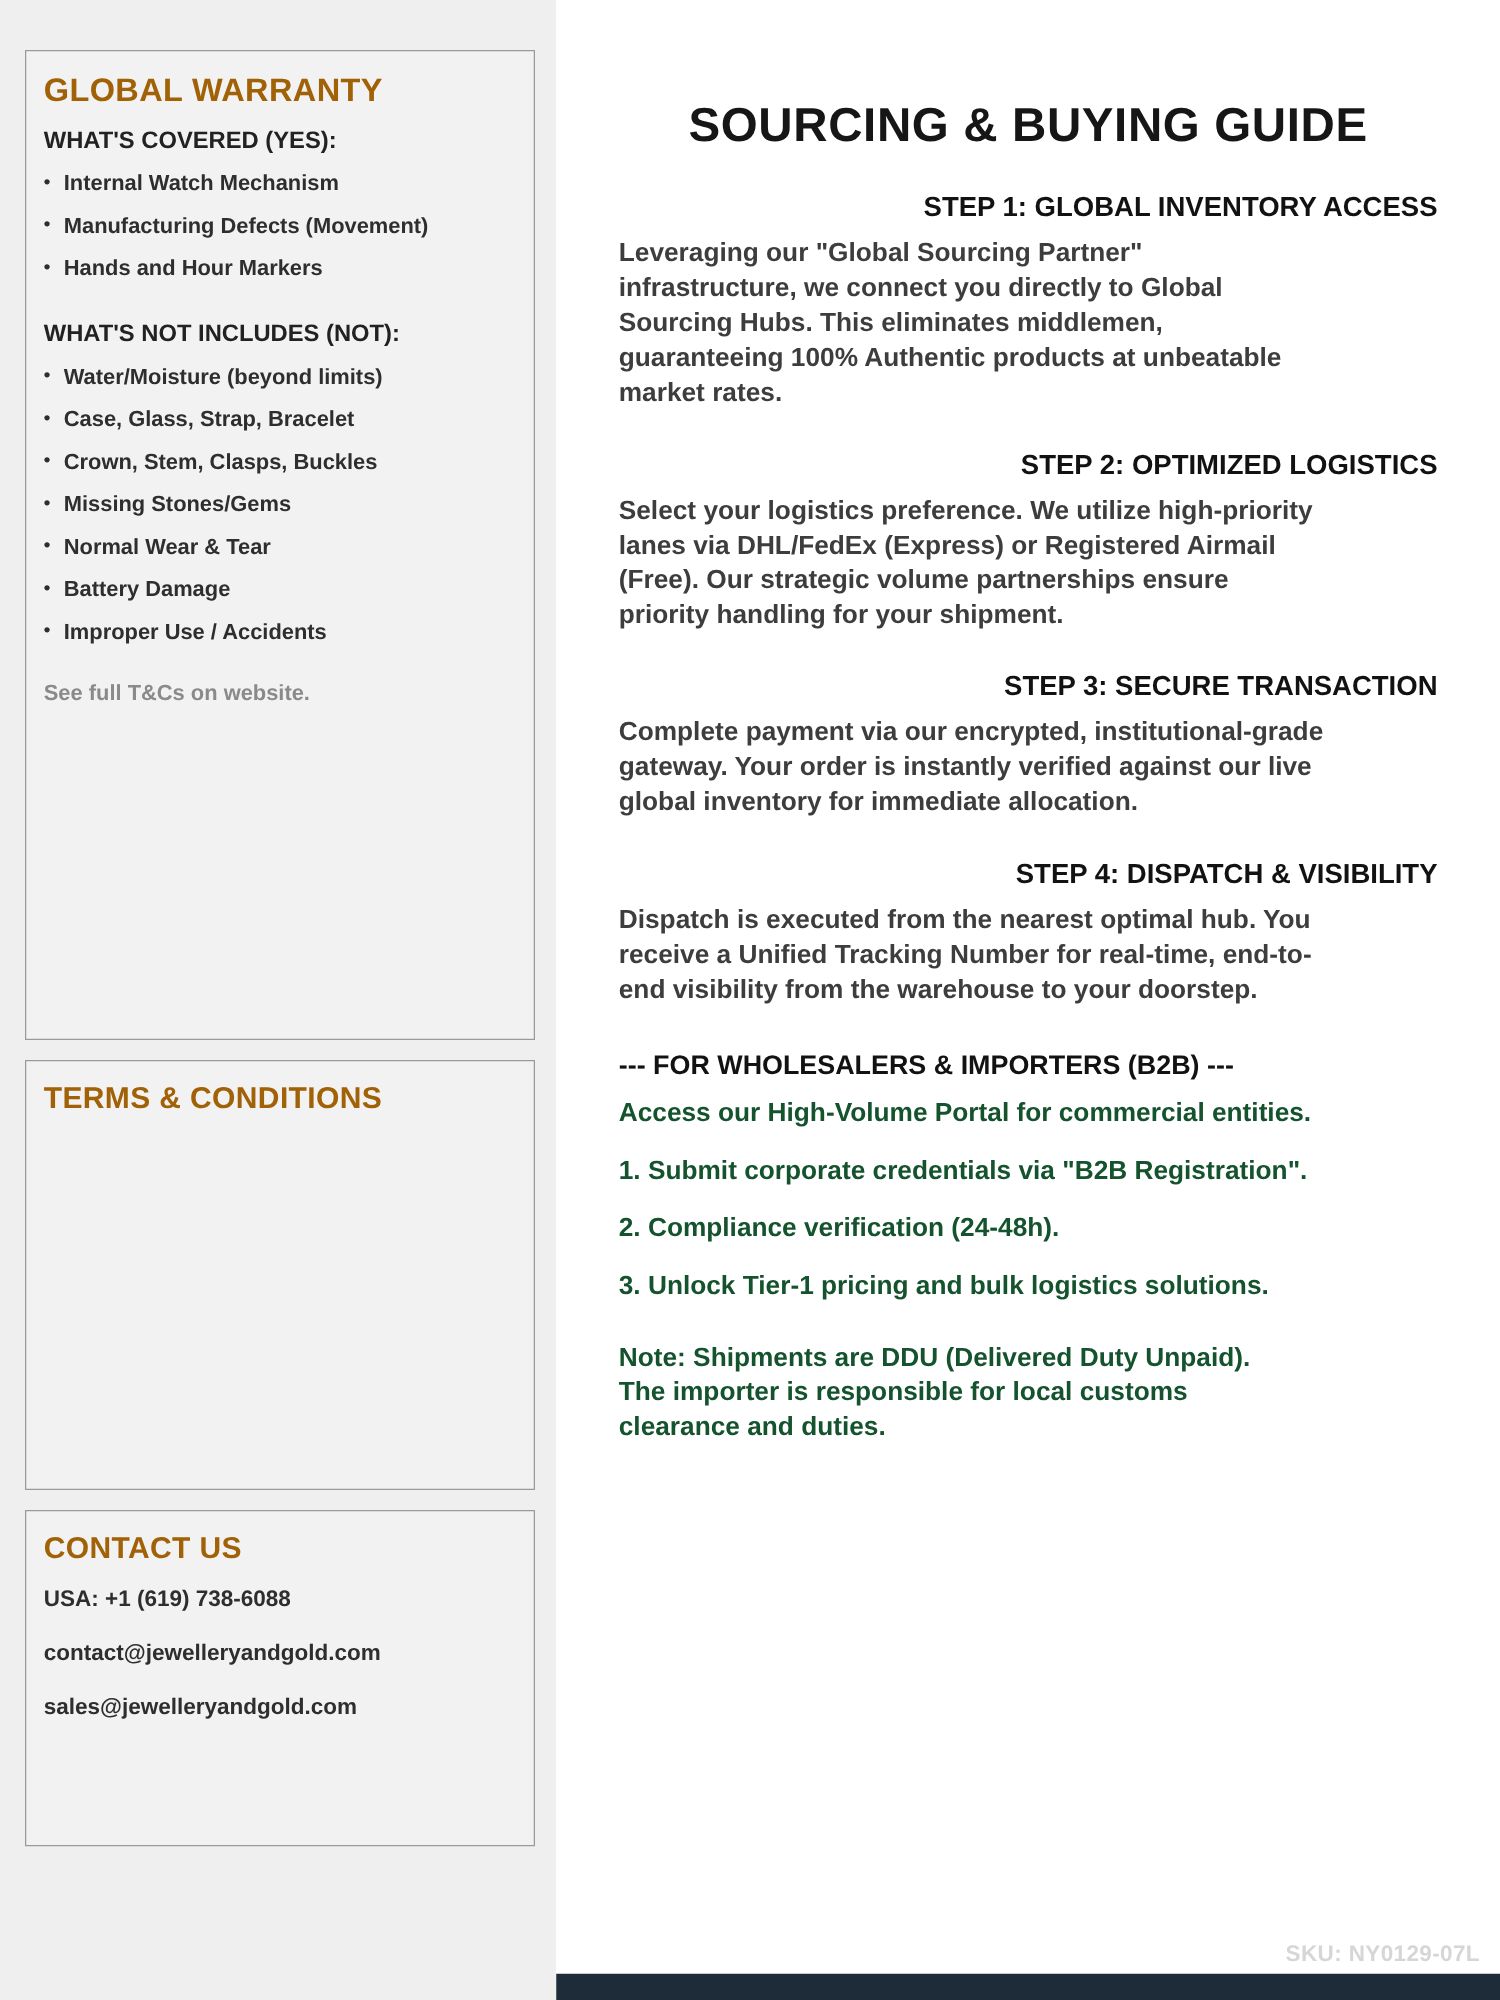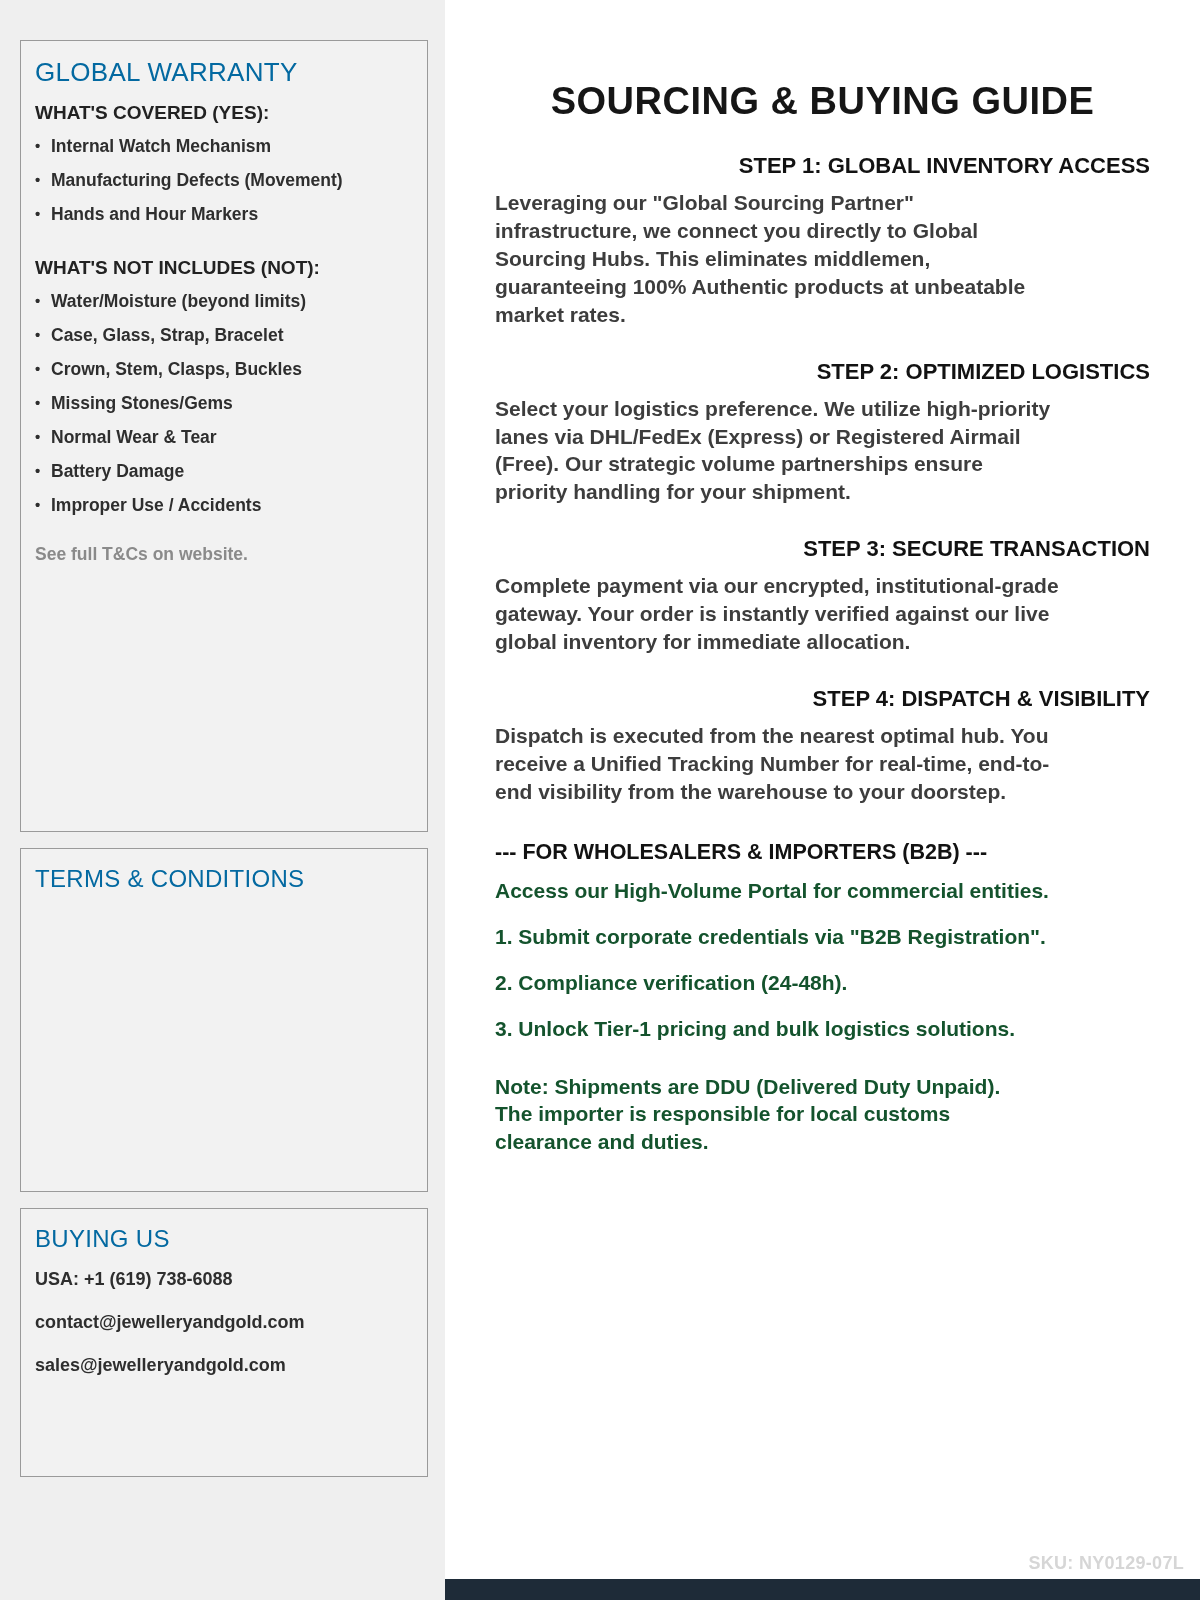--- a/index.html
+++ b/index.html
@@ -33,22 +33,22 @@
     box-sizing: content-box;
     color: #2f2f2f;
   }
   .box-warranty { top: 40px;  height: 758px; }
   .box-terms    { top: 848px; height: 310px; }
   .box-contact  { top: 1208px; height: 235px; }
 
   .side-box h2 {
     margin: 0 0 10px 0;
     font-size: 26px;
-    font-weight: 400;
-    color: #0369a1;
+    font-weight: 700;
+    color: #a16207;
     letter-spacing: 0.3px;
   }
   .box-terms h2, .box-contact h2 { font-size: 24px; margin-bottom: 16px; }
 
   .side-box h3 {
     margin: 14px 0 12px 0;
     font-size: 19px;
     font-weight: 700;
     color: #222222;
   }
@@ -195,21 +195,21 @@
       </ul>
 
       <p class="footnote">See full T&amp;Cs on website.</p>
     </section>
 
     <section class="side-box box-terms">
       <h2>TERMS &amp; CONDITIONS</h2>
     </section>
 
     <section class="side-box box-contact">
-      <h2>BUYING US</h2>
+      <h2>CONTACT US</h2>
       <p class="contact-line">USA: +1 (619) 738-6088</p>
       <p class="contact-line">contact@jewelleryandgold.com</p>
       <p class="contact-line">sales@jewelleryandgold.com</p>
     </section>
 
   </aside>
 
   <main class="main">
     <div class="main-inner">
 

